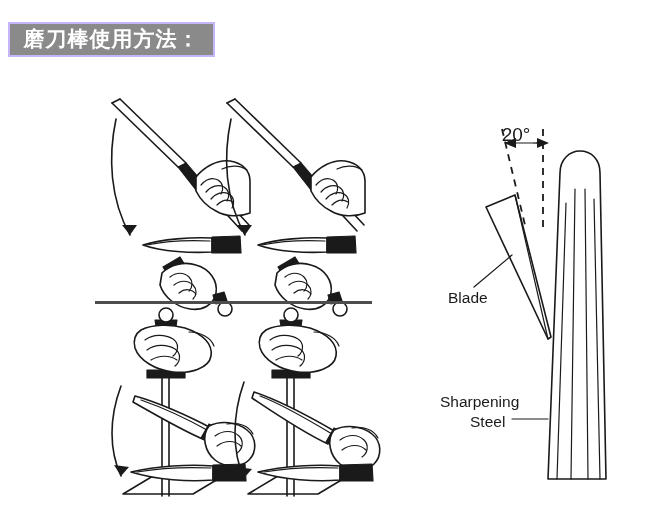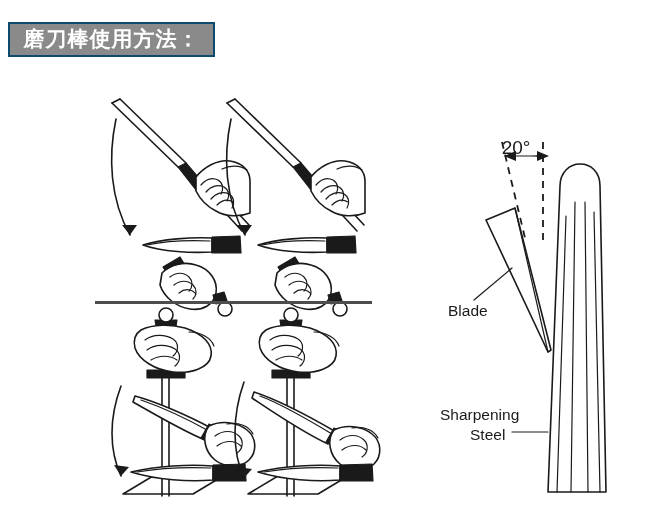--- a/index.html
+++ b/index.html
@@ -17,42 +17,42 @@
   }
 
   
   #title-banner {
     position: absolute;
     left: 8px;
     top: 22px;
     width: 207px;
     height: 35px;
     background: #8a8a8a;
-    border: 2px solid #0c4a6e;
+    border: 2px solid #c4b5fd;
     box-sizing: border-box;
     display: flex;
     align-items: center;
     justify-content: center;
   }
   #title-text {
     color: #ffffff;
     font-family: "DejaVu Sans", sans-serif;
     font-size: 21px;
     font-weight: bold;
     letter-spacing: 1px;
     line-height: 1;
     white-space: nowrap;
   }
 
   
   .panel {
     position: absolute;
   }
   #left-panel  { left: 60px;  top: 80px;  width: 360px; height: 440px; }
-  #right-panel { left: 430px; top: 120px; width: 226px; height: 400px; }
+  #right-panel { left: 430px; top: 107px; width: 226px; height: 400px; }
 
   .fig { position: absolute; }
   #fig-1 { left: 40px;  top: 15px;  width: 150px; height: 210px; }
   #fig-2 { left: 165px; top: 15px;  width: 150px; height: 210px; }
   #fig-3 { left: 45px;  top: 230px; width: 150px; height: 205px; }
   #fig-4 { left: 170px; top: 230px; width: 150px; height: 205px; }
 
   
   #row-divider {
     position: absolute;

